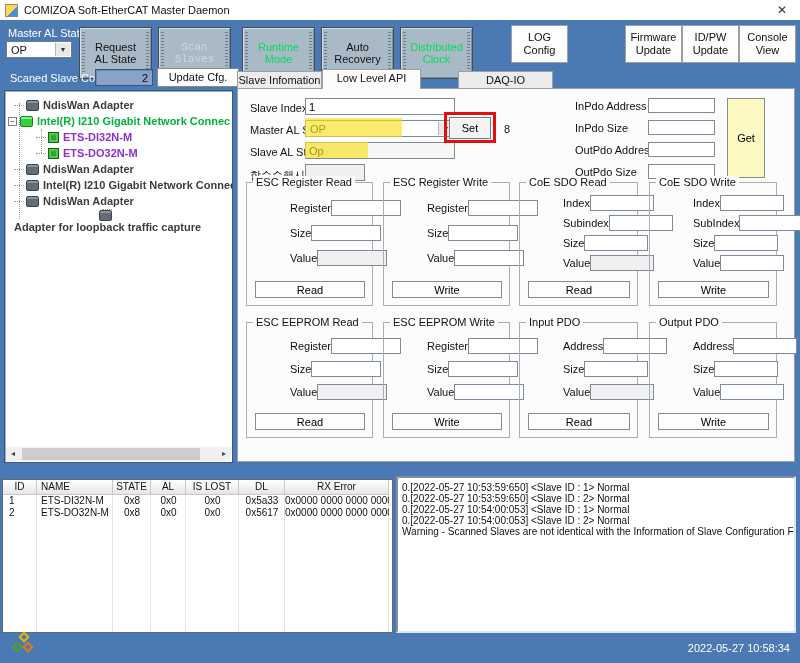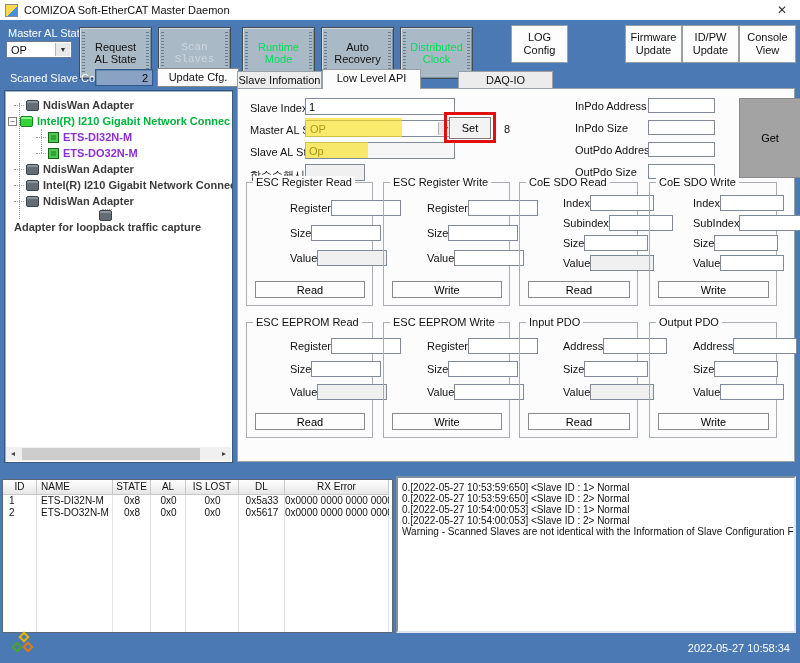--- a/index.html
+++ b/index.html
@@ -38,21 +38,21 @@
   .plbl { position:absolute; font-size:11px; color:#111; }
   .tb { background:#fff; border:1px solid #7f8a99; font-size:11px; padding:0 3px; font-family:"Liberation Sans",sans-serif; }
   .tb.ro { background:#f0f0f0; }
   .ptb { position:absolute; height:17px; }
   .pcombo { position:absolute; height:17px; background:#fff; border:1px solid #7f8a99; }
   .pcombo .ctext { position:absolute; left:4px; top:2px; }
   .pcombo .arr { position:absolute; right:1px; top:1px; bottom:1px; width:15px; background:#e9e9e9; border-left:1px solid #b5b5b5; font-size:7px; color:#333; display:flex; align-items:center; justify-content:center; }
   .hl { position:absolute; background:rgba(247,222,32,0.65); z-index:5; pointer-events:none; }
   .redframe { position:absolute; border:3px solid #e01010; z-index:4; pointer-events:none; }
   .setbtn { position:absolute; left:211px; top:28px; width:42px; height:22px; background:#f3f3f3; border:1px solid #7a7a7a; box-shadow:inset 1px 1px 0 #fff; font-size:11px; cursor:pointer; }
-  .getbtn { position:absolute; left:501px; top:9px; width:62px; height:80px; background:#a3a3a3; border:1px solid #8a8a8a; font-size:11px; cursor:pointer; }
+  .getbtn { position:absolute; left:489px; top:9px; width:38px; height:80px; background:#fef9c3; border:1px solid #8a8a8a; font-size:11px; cursor:pointer; }
 
   
   .gbox { position:absolute; border:1px solid #aaaeb4; }
   .gtitle { position:absolute; top:-7px; left:6px; background:#fcfcfc; padding:0 3px; font-size:11px; }
   .grows { position:absolute; top:8px; left:8px; right:7px; bottom:30px; display:flex; flex-direction:column; justify-content:space-evenly; }
   .frow { display:flex; justify-content:space-between; align-items:center;margin-left:35px; }
   .frow .tb { width:70px; height:16px; }
   .gbox.narrow .frow .tb { width:64px; }
   .boxbtn { position:absolute; left:8px; right:7px; bottom:7px; height:17px; background:#fdfdfd; border:1px solid #8a8a8a; font-size:11px; font-family:"Liberation Sans",sans-serif; cursor:pointer; }
 

